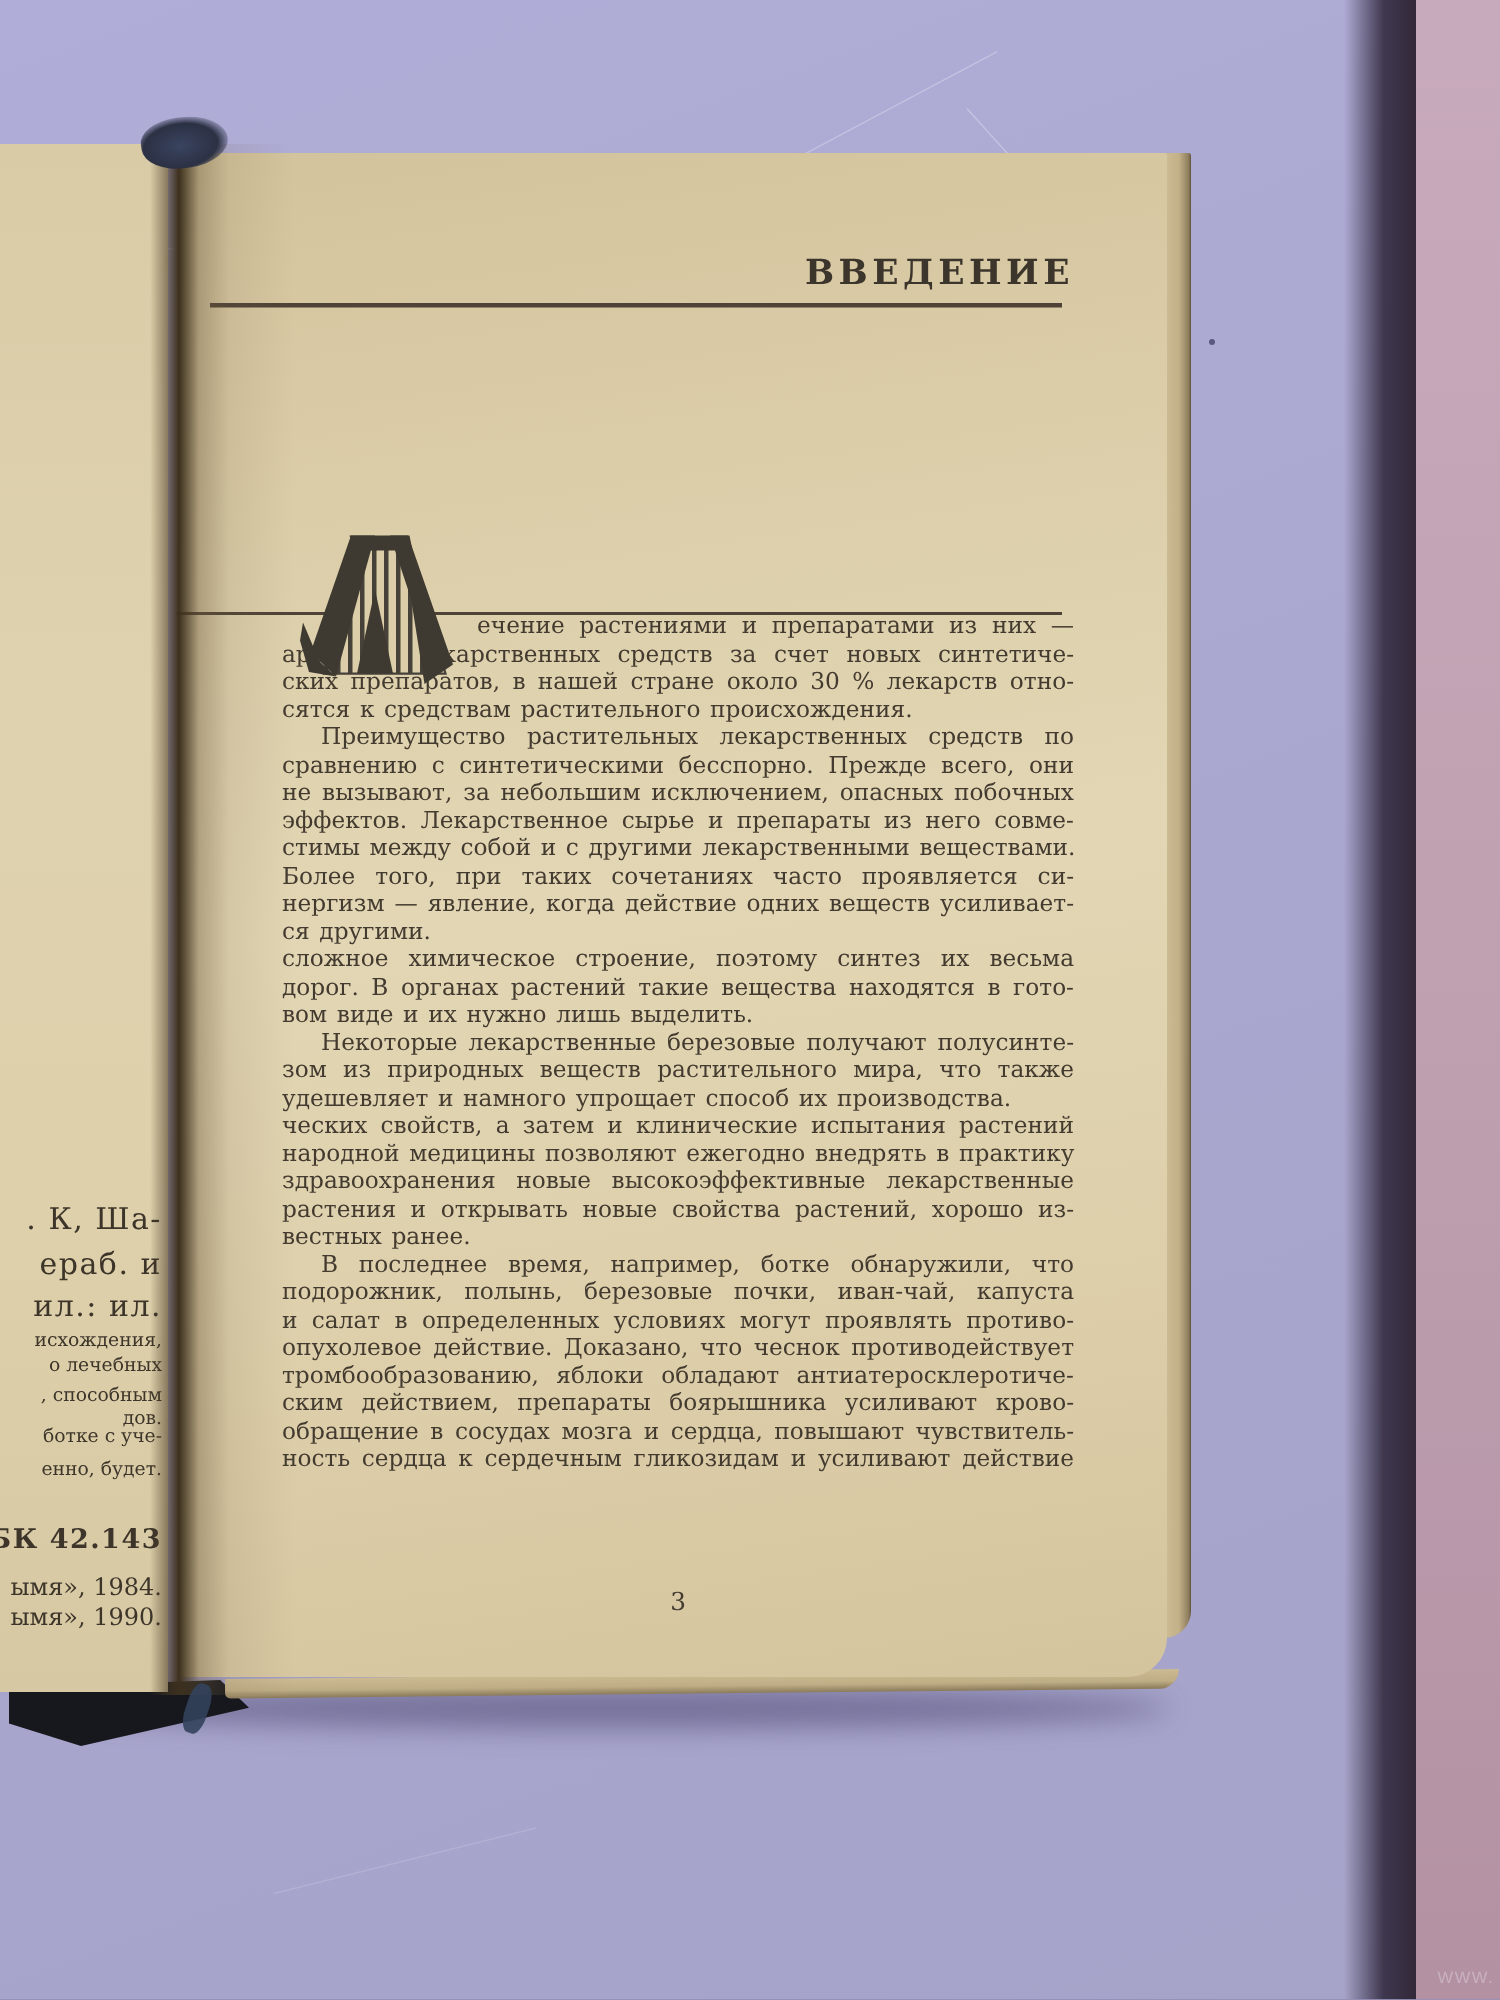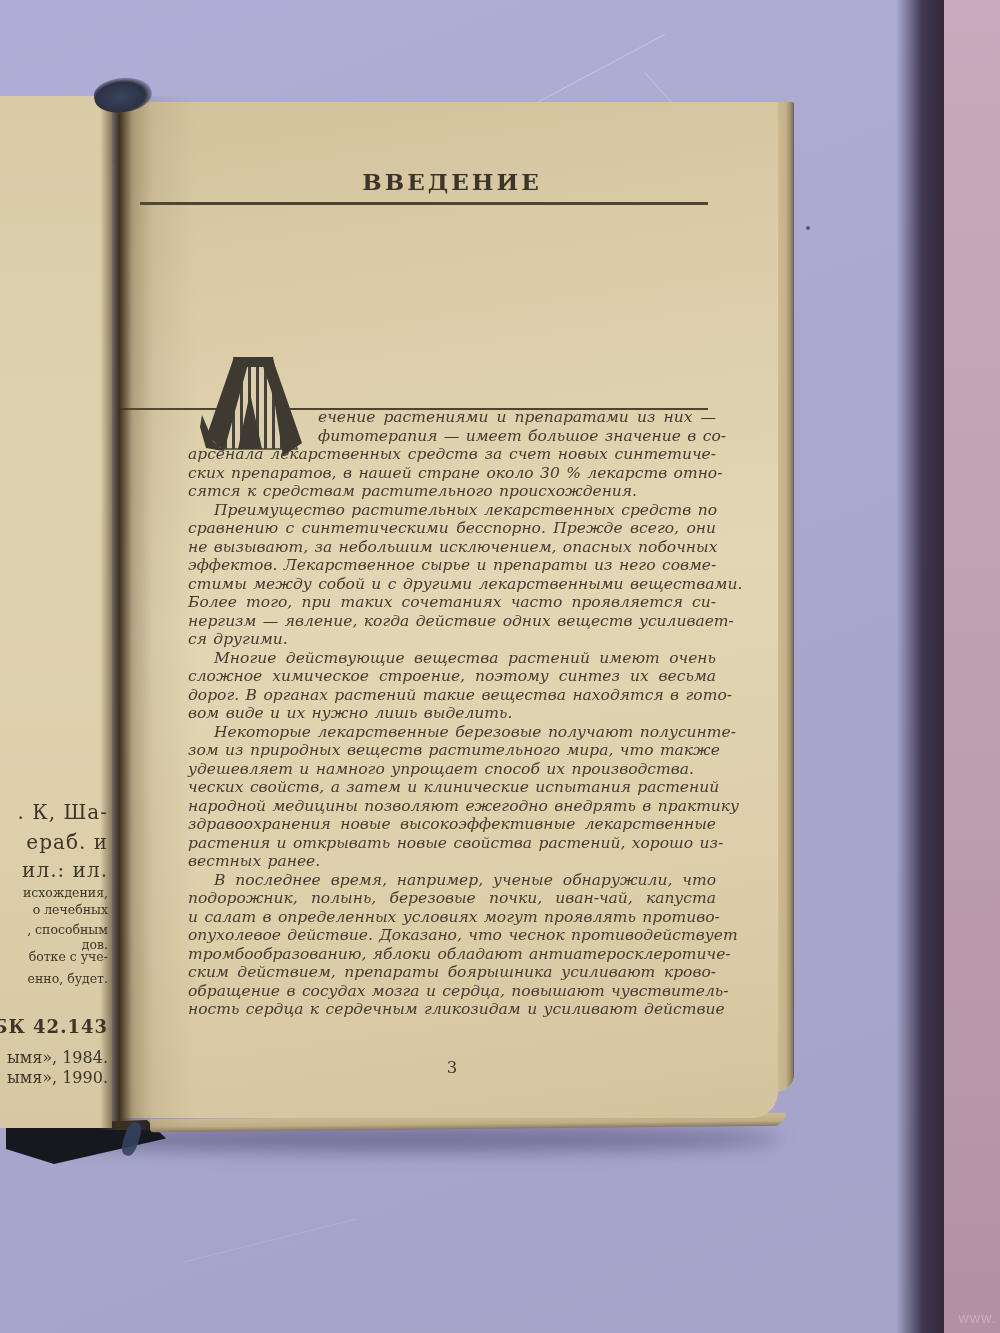--- a/index.html
+++ b/index.html
@@ -52,30 +52,30 @@
   .right-page{position:absolute;left:118px;top:102px;width:660px;height:1016px;z-index:2;
     background:linear-gradient(172deg,#d2c39c 0%,#dbcda8 22%,#e2d6b4 48%,#ddcfaa 75%,#d4c49e 100%);
     border-radius:0 2px 26px 2px;}
   .fore-edge{position:absolute;left:776px;top:102px;width:18px;height:990px;z-index:2;
     background:linear-gradient(90deg,#cdbd95 0%,#c3b188 55%,#8d7c5c 92%,#5f5138 100%);
     border-radius:0 4px 40px 0;}
   .bottom-edge{position:absolute;left:150px;top:1116px;width:636px;height:13px;z-index:2;
     background:linear-gradient(180deg,#cbba92 0%,#bfae85 60%,#8a7a5a 100%);
     border-radius:0 0 30px 8px;transform:rotate(-.6deg);}
 
-  .page-title{position:absolute;left:70px;top:66px;width:528px;text-align:center;
+  .page-title{position:absolute;left:70px;top:66px;width:528px;text-align:right;
     font-size:23px;font-weight:bold;letter-spacing:3px;color:#3c352c;}
   .rule{position:absolute;background:#4e4336;}
   .rule1{left:22px;top:100px;width:568px;height:2.6px;}
   .rule2{left:0;top:306px;width:590px;height:2.2px;z-index:1;}
 
   .dropcap{position:absolute;left:82px;top:252px;width:104px;height:110px;z-index:2;}
 
   .body{position:absolute;left:70px;top:306px;width:528px;color:#443b30;
-    font-size:15.5px;line-height:18.5px;font-style:italic;word-spacing:1.5px;}
+    font-size:15.5px;line-height:18.5px;word-spacing:1.5px;}
   .ln{width:100%;text-align:justify;text-align-last:justify;white-space:nowrap;}
   .ln.end{text-align-last:left;white-space:normal;}
   .ln.cap{width:398px;margin-left:130px;}
   .ln.ind{text-indent:26px;}
 
   .page-number{position:absolute;left:70px;top:956px;width:528px;text-align:center;
     font-size:16.5px;color:#443b30;}
 </style>
 </head>
 <body>
@@ -130,50 +130,48 @@
         <polygon points="33,2 73,2 75,12 36,12" fill="#3f3a31"></polygon>
         <polygon points="60,2 72,2 102,88 83,101 74,44" fill="#3f3a31"></polygon>
         <polygon points="50,38 62,94 38,94" fill="#3f3a31"></polygon>
         <polygon points="2,60 13,86 24,96 6,93 0,72" fill="#3f3a31"></polygon>
       </svg>
     </div>
 
     <div class="body">
 
       <div class="ln cap">ечение растениями и препаратами из них —</div>
-      <div class="ln cap">фитотерапия — имеет большое значение в со-</div>
       <div class="ln">арсенала лекарственных средств за счет новых синтетиче-</div>
       <div class="ln">ских препаратов, в нашей стране около 30 % лекарств отно-</div>
       <div class="ln end">сятся к средствам растительного происхождения.</div>
 
       <div class="ln ind">Преимущество растительных лекарственных средств по</div>
       <div class="ln">сравнению с синтетическими бесспорно. Прежде всего, они</div>
       <div class="ln">не вызывают, за небольшим исключением, опасных побочных</div>
       <div class="ln">эффектов. Лекарственное сырье и препараты из него совме-</div>
       <div class="ln">стимы между собой и с другими лекарственными веществами.</div>
       <div class="ln">Более того, при таких сочетаниях часто проявляется си-</div>
       <div class="ln">нергизм — явление, когда действие одних веществ усиливает-</div>
       <div class="ln end">ся другими.</div>
 
-      <div class="ln ind">Многие действующие вещества растений имеют очень</div>
       <div class="ln">сложное химическое строение, поэтому синтез их весьма</div>
       <div class="ln">дорог. В органах растений такие вещества находятся в гото-</div>
       <div class="ln end">вом виде и их нужно лишь выделить.</div>
 
       <div class="ln ind">Некоторые лекарственные березовые получают полусинте-</div>
       <div class="ln">зом из природных веществ растительного мира, что также</div>
       <div class="ln end">удешевляет и намного упрощает способ их производства.</div>
 
       <div class="ln">ческих свойств, а затем и клинические испытания растений</div>
       <div class="ln">народной медицины позволяют ежегодно внедрять в практику</div>
       <div class="ln">здравоохранения новые высокоэффективные лекарственные</div>
       <div class="ln">растения и открывать новые свойства растений, хорошо из-</div>
       <div class="ln end">вестных ранее.</div>
 
-      <div class="ln ind">В последнее время, например, ученые обнаружили, что</div>
+      <div class="ln ind">В последнее время, например, ботке обнаружили, что</div>
       <div class="ln">подорожник, полынь, березовые почки, иван-чай, капуста</div>
       <div class="ln">и салат в определенных условиях могут проявлять противо-</div>
       <div class="ln">опухолевое действие. Доказано, что чеснок противодействует</div>
       <div class="ln">тромбообразованию, яблоки обладают антиатеросклеротиче-</div>
       <div class="ln">ским действием, препараты боярышника усиливают крово-</div>
       <div class="ln">обращение в сосудах мозга и сердца, повышают чувствитель-</div>
       <div class="ln">ность сердца к сердечным гликозидам и усиливают действие</div>
     </div>
 
     <div class="page-number">3</div>

